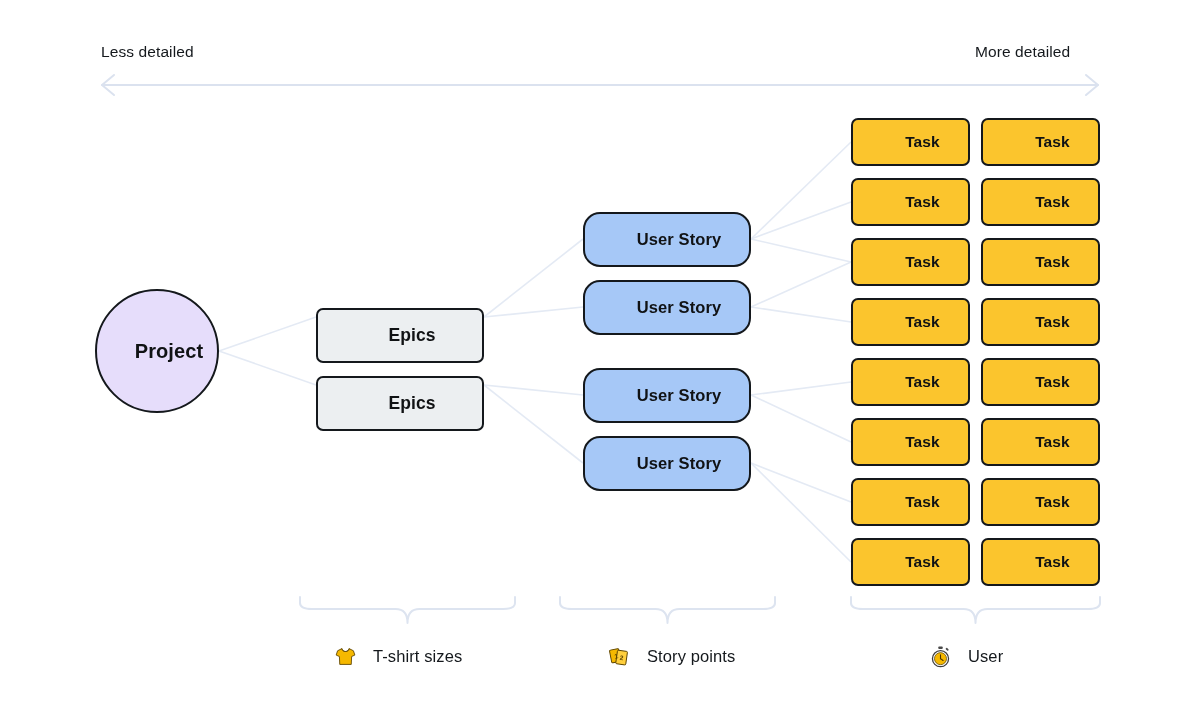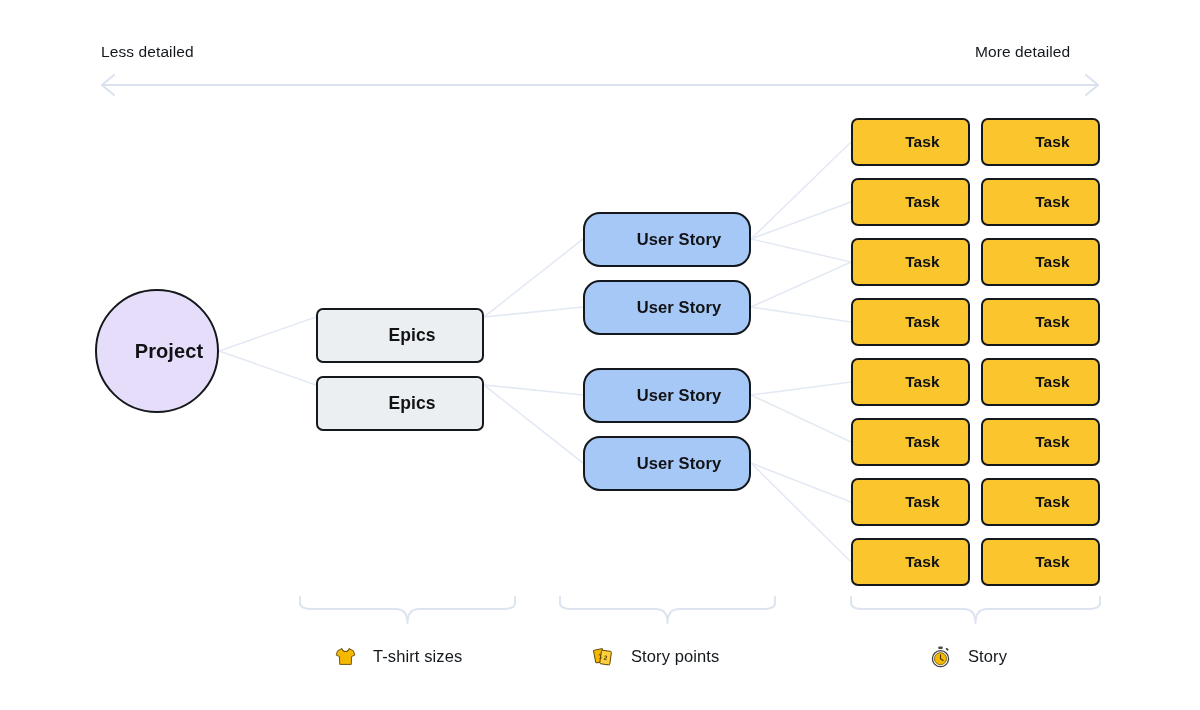--- a/index.html
+++ b/index.html
@@ -115,21 +115,21 @@
     color: #14181c;
     letter-spacing: 0.1px;
   }
   .legend-icon {
     width: 23px;
     height: 23px;
     display: block;
     flex: 0 0 auto;
   }
   #legend-tshirt { left: 334px; top: 645px; }
-  #legend-points { left: 592px; top: 645px; }
+  #legend-points { left: 608px; top: 645px; }
   #legend-hours  { left: 929px; top: 645px; }
 </style>
 </head>
 <body>
 
 <div id="stage">
 
   <div class="axis-label" id="axis-label-left">Less detailed</div>
   <div class="axis-label" id="axis-label-right">More detailed</div>
 
@@ -266,16 +266,16 @@
     <svg class="legend-icon" viewBox="0 0 32 32">
       <rect x="13" y="2" width="6" height="3.4" rx="1" fill="#4a4a4a"></rect>
       <rect x="23" y="4.5" width="4.4" height="2.6" rx="1.1" fill="#4a4a4a" transform="rotate(42 25 6)"></rect>
       <circle cx="16" cy="19" r="11.2" fill="#ffffff" stroke="#3d3d3d" stroke-width="1.8"></circle>
       <circle cx="16" cy="19" r="8.4" fill="#f5b800" stroke="#5c4400" stroke-width="1"></circle>
       <g stroke="#4a3200" stroke-width="1.5" stroke-linecap="round">
         <line x1="16" y1="19" x2="16" y2="13.6"></line>
         <line x1="16" y1="19" x2="19.6" y2="21.6"></line>
       </g>
     </svg>
-    <span class="legend-text">Story</span>
+    <span class="legend-text">User</span>
   </div>
 
 </div>
 
 </body></html>

